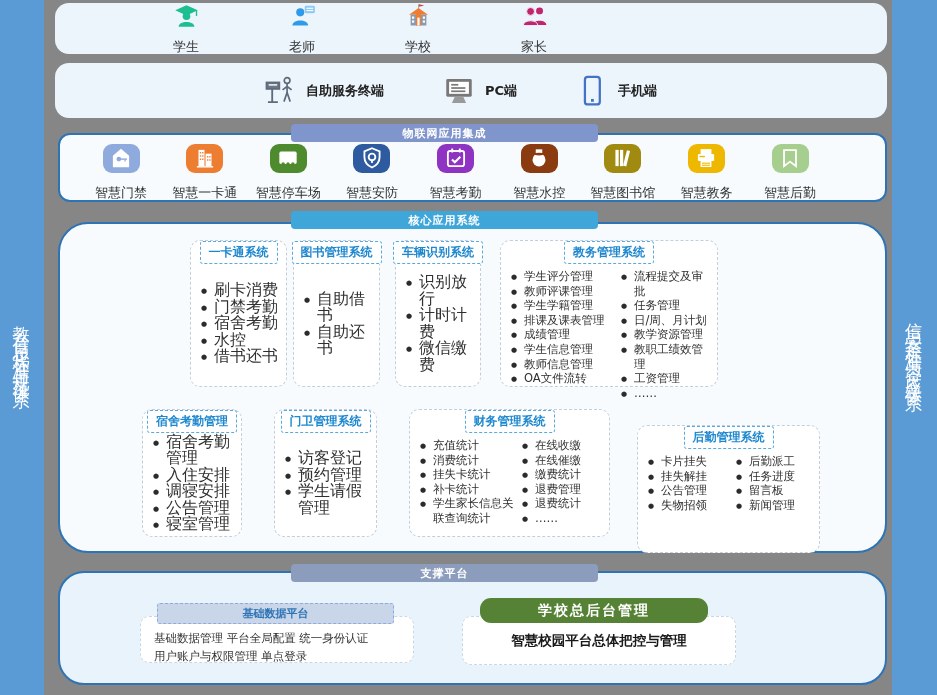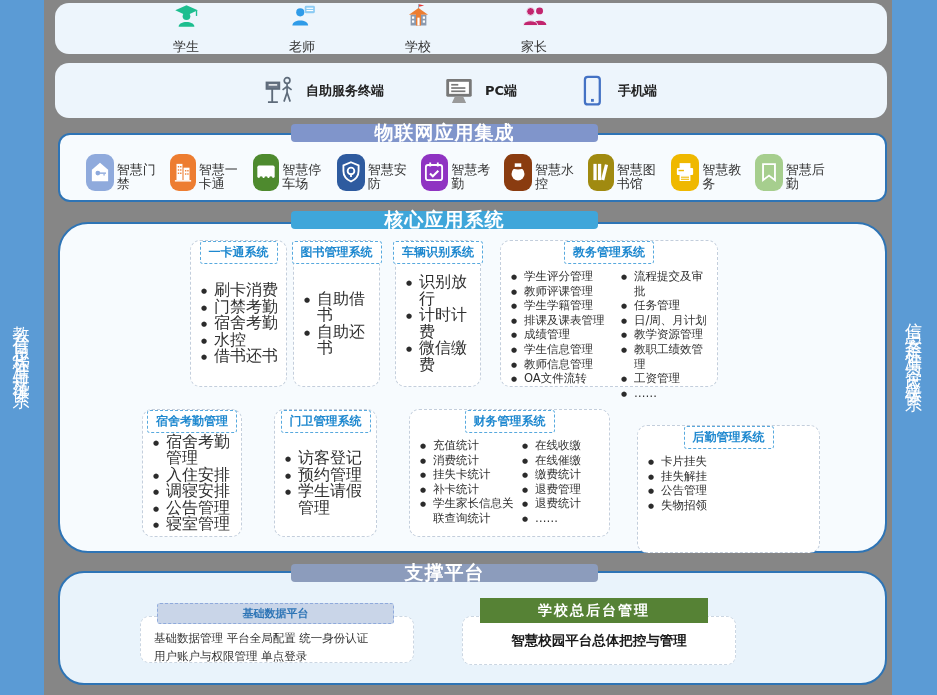--- a/index.html
+++ b/index.html
@@ -22,29 +22,29 @@
   .user-item svg{width:27px;height:27px;}
   .mini-label{font-size:13px;color:#333;line-height:1.1;margin-top:10px;}
   
   .row-terms{left:55px;top:63px;width:832px;height:55px;display:flex;align-items:center;
              padding-left:208px;gap:58px;}
   .term-item{display:flex;align-items:center;gap:9px;}
   .term-item svg{width:34px;height:34px;}
   .term-label{font-size:13px;color:#222;font-weight:bold;}
   
   .banner{position:absolute;left:291px;width:307px;height:18px;border-radius:4px;color:#fff;
-          font-size:19px;font-weight:bold;display:flex;align-items:center;justify-content:center;
+          font-size:11px;font-weight:bold;display:flex;align-items:center;justify-content:center;
           z-index:6;letter-spacing:1px;}
   .banner-iot{top:124px;background:#8095CB;}
   .banner-core{top:211px;background:#3FA6DA;}
   .banner-support{top:564px;background:#8C9CBC;}
   
   .box-iot{left:58px;top:133px;width:829px;height:69px;border-radius:12px;display:flex;
            justify-content:space-between;padding:9px 60px 0 26px;}
-  .iot-item{width:70px;display:flex;align-items:center;gap:3px;}
+  .iot-item{width:70px;display:flex;flex-direction:column;align-items:center;gap:3px;}
   .iot-icon{width:37px;height:37px;border-radius:9px;display:flex;align-items:center;justify-content:center;}
   .iot-icon svg{width:26px;height:26px;}
   
   .box-core{left:58px;top:222px;width:829px;height:331px;border-radius:30px;background:#EAF3FB;}
   .box-support{left:58px;top:571px;width:829px;height:114px;border-radius:26px;background:#E9F3FB;}
   
   .sys{position:absolute;background:#fff;border:1px dashed #C3CEDC;border-radius:10px;box-sizing:border-box;}
   .sys-title{position:absolute;top:0;left:50%;transform:translateX(-50%);background:#fff;
              border:1px dashed #57A9DE;border-radius:3px;color:#1E88CF;font-size:12px;font-weight:bold;
              padding:2px 8px;white-space:nowrap;z-index:2;}
@@ -53,21 +53,21 @@
   .sys-body.cols{flex-direction:row;justify-content:flex-start;align-items:flex-start;padding-top:28px;}
   ul.items{list-style:none;margin:0;padding:0;}
   ul.items li{position:relative;font-size:16px;color:#303030;line-height:16.5px;padding-left:13px;}
   .cols ul.items li{font-size:11.5px;line-height:14.6px;}
   ul.items li::before{content:"●";position:absolute;left:0;top:1px;font-size:7px;color:#2b2b2b;}
   
   .sub-header{position:absolute;display:flex;align-items:center;justify-content:center;
               font-weight:bold;z-index:3;box-sizing:border-box;}
   .base-header{left:97px;top:30px;width:237px;height:21px;background:#C9D5E8;
                border:1px dashed #8FAADC;border-radius:3px;color:#2E75B6;font-size:11px;}
-  .admin-header{left:420px;top:25px;width:228px;height:25px;background:#568235;border-radius:0;
+  .admin-header{left:420px;top:25px;width:228px;height:25px;background:#568235;border-radius:11px;
                 color:#fff;font-size:14px;letter-spacing:2px;}
   .sub-content{position:absolute;background:#fff;border:1px dashed #CBD6E2;border-radius:9px;
                box-sizing:border-box;}
   .base-content{left:80px;top:43px;width:274px;height:47px;padding:13px 0 0 13px;
                 font-size:11.5px;color:#333;line-height:1.55;}
   .admin-content{left:402px;top:43px;width:274px;height:49px;display:flex;align-items:center;
                  justify-content:center;font-size:13.5px;color:#1a1a1a;font-weight:600;}
 </style>
 </head>
 <body>
@@ -397,20 +397,26 @@
 
     <div class="sys" style="left:577px;top:185px;width:183px;height:128px;margin-top:16px;">
       <div class="sys-title">后勤管理系统</div>
       <div class="sys-body cols">
         <ul class="items" style="width:88px;">
           <li>卡片挂失</li>
           <li>挂失解挂</li>
           <li>公告管理</li>
           <li>失物招领</li>
         </ul>
+        <ul class="items" style="flex:1;">
+          <li>后勤派工</li>
+          <li>任务进度</li>
+          <li>留言板</li>
+          <li>新闻管理</li>
+        </ul>
       </div>
     </div>
   </div>
 
   <div class="banner banner-support">支撑平台</div>
   <div class="panel bordered box-support" style="background:#E9F3FB;">
     <div class="sub-header base-header">基础数据平台</div>
     <div class="sub-content base-content">
       <div>基础数据管理  平台全局配置  统一身份认证</div>
       <div>用户账户与权限管理   单点登录</div>

